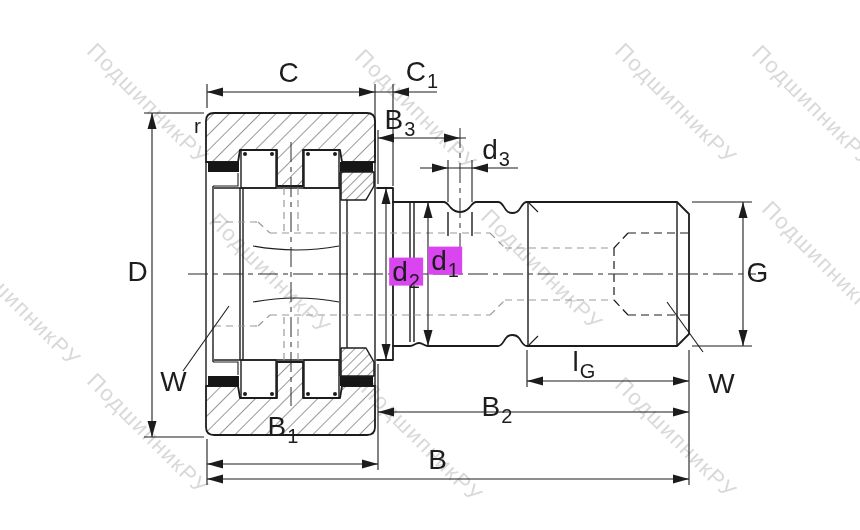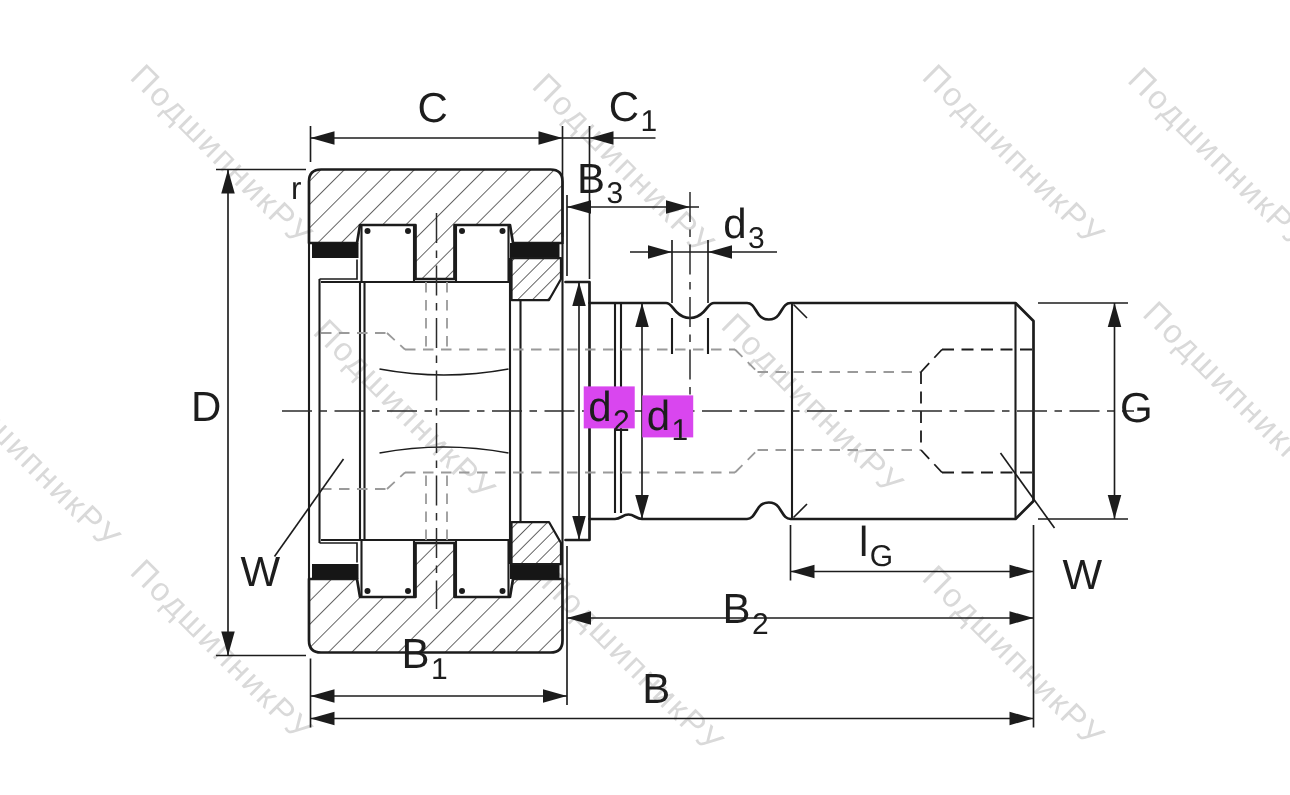--- a/index.html
+++ b/index.html
@@ -234,21 +234,21 @@
     </g>
   </svg>
 
   <span class="lbl" style="left:289px;top:74px"><span>C</span><span class="s"></span></span>
   <span class="lbl" style="left:422px;top:73px"><span>C</span><span class="s">1</span></span>
   <span class="lbl" style="left:400px;top:121px"><span>B</span><span class="s">3</span></span>
   <span class="lbl" style="left:496px;top:151px"><span>d</span><span class="s">3</span></span>
   <span class="lbl small" style="left:198px;top:127px"><span>r</span><span class="s"></span></span>
   <span class="lbl" style="left:138px;top:273px"><span>D</span><span class="s"></span></span>
   <span class="lbl bg" style="left:406px;top:273px"><span>d</span><span class="s">2</span></span>
-  <span class="lbl bg" style="left:445px;top:279px"><span>d</span><span class="s">1</span></span>
+  <span class="lbl bg" style="left:445px;top:262px"><span>d</span><span class="s">1</span></span>
   <span class="lbl" style="left:758px;top:274px"><span>G</span><span class="s"></span></span>
   <span class="lbl" style="left:584px;top:363px"><span>l</span><span class="s">G</span></span>
   <span class="lbl" style="left:497px;top:408px"><span>B</span><span class="s">2</span></span>
-  <span class="lbl" style="left:283px;top:438px"><span>B</span><span class="s">1</span></span>
+  <span class="lbl" style="left:283px;top:428px"><span>B</span><span class="s">1</span></span>
   <span class="lbl" style="left:438px;top:461px"><span>B</span><span class="s"></span></span>
   <span class="lbl" style="left:174px;top:383px"><span>W</span><span class="s"></span></span>
   <span class="lbl" style="left:722px;top:385px"><span>W</span><span class="s"></span></span>
 </div>
 
 </body></html>

